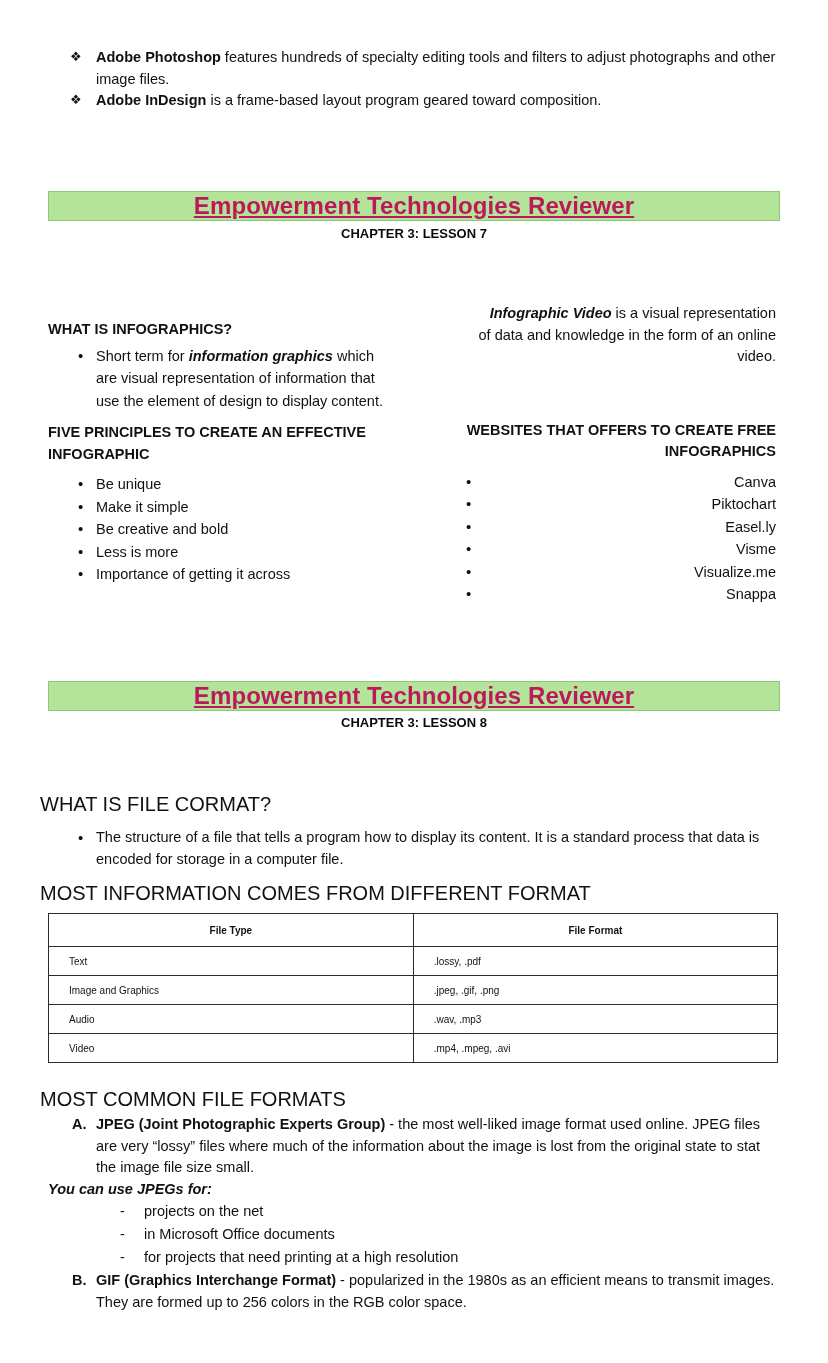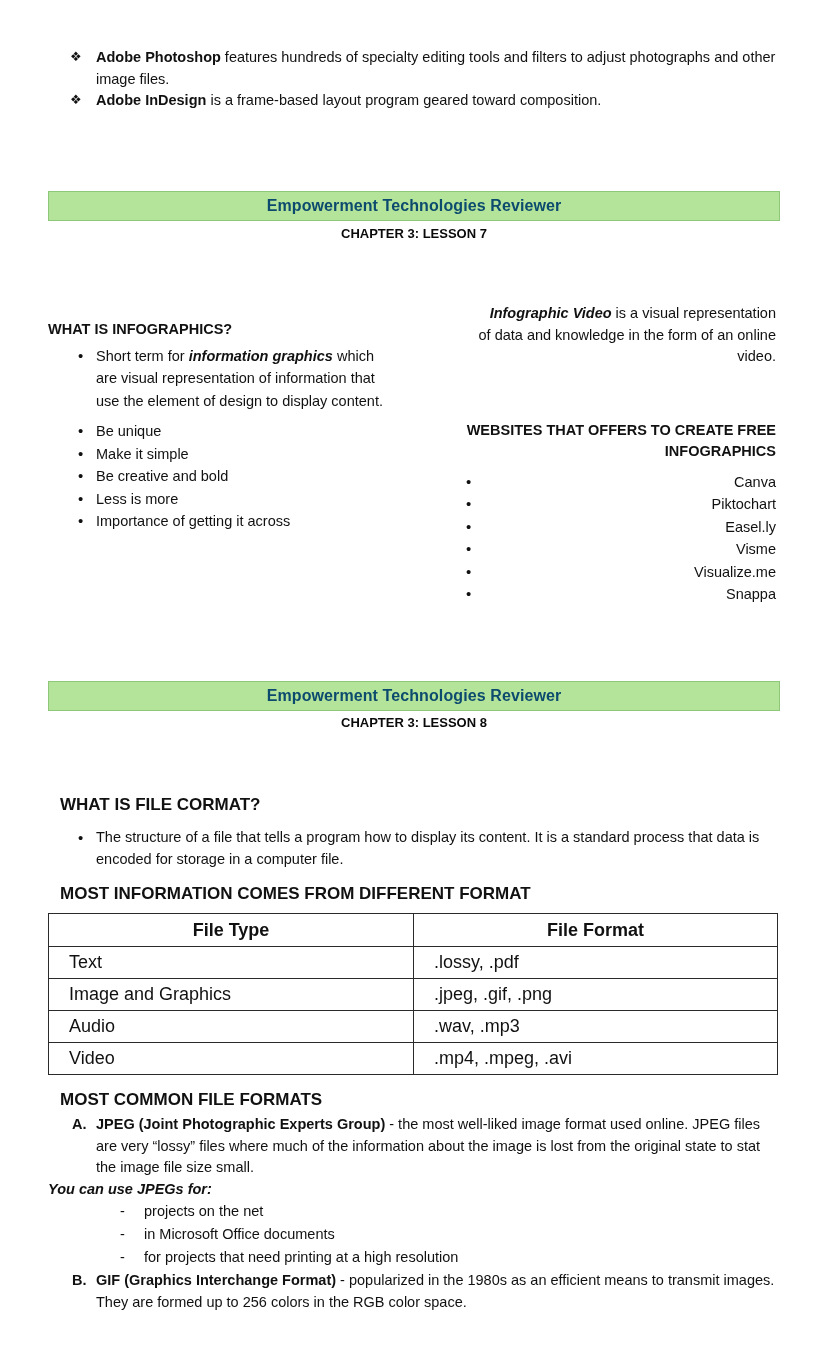--- a/index.html
+++ b/index.html
@@ -54,24 +54,25 @@
     width: 732px;
     height: 30px;
     background: #b3e49a;
     border: 1px solid #8ec77a;
     box-sizing: border-box;
     display: flex;
     align-items: center;
     justify-content: center;
   }
   .banner-title {
-    font-size: 16px;
+    font-size: 24px;
     font-weight: bold;
     letter-spacing: 0.1px;
-    color: #0c4a6e;
+    color: #be185d;
+    text-decoration: underline;
   }
   .chapter-line {
     position: absolute;
     left: 48px;
     width: 732px;
     text-align: center;
     font-size: 13px;
     font-weight: bold;
     color: #0a0a0a;
   }
@@ -119,23 +120,23 @@
     left: 30px;
     top: 0;
     font-size: 15px;
     line-height: 22.5px;
   }
   ul.bullets.tight li { line-height: 22.6px; }
 
   
   .l8-head {
     position: absolute;
-    left: 60px;
-    font-size: 17px;
-    font-weight: bold;
+    left: 40px;
+    font-size: 20px;
+    font-weight: normal;
     line-height: 21.5px;
   }
   .l8-bullet {
     position: absolute;
     left: 48px;
     width: 732px;
   }
   .l8-bullet li {
     position: relative;
     padding-left: 48px;
@@ -150,21 +151,21 @@
     font-size: 15px;
   }
 
   
   table.fmt {
     position: absolute;
     left: 48px;
     top: 913px;
     width: 730px;
     border-collapse: collapse;
-    font-size: 18px;
+    font-size: 10px;
   }
   table.fmt th, table.fmt td {
     border: 1px solid #2b2b2b;
     padding: 5px 8px;
     height: 18px;
   }
   table.fmt th {
     font-weight: bold;
     text-align: center;
     height: 22px;
@@ -239,20 +240,21 @@
   <div class="chapter-line" style="top:226px;">CHAPTER 3: LESSON 7</div>
 
   <div class="col-left">
     <div class="sec-head">WHAT IS INFOGRAPHICS?</div>
     <ul class="bullets">
       <li>
         <span class="bdot">•</span>
         <span>Short term for </span><span class="bolditalic">information graphics</span><span> which are visual representation of information that use the element of design to display content.</span>
       </li>
     </ul>
+    <div class="sec-head" style="margin-top:10px;">FIVE PRINCIPLES TO CREATE AN EFFECTIVE INFOGRAPHIC</div>
     <ul class="bullets tight" style="margin-top:8px;">
       <li><span class="bdot">•</span><span>Be unique</span></li>
       <li><span class="bdot">•</span><span>Make it simple</span></li>
       <li><span class="bdot">•</span><span>Be creative and bold</span></li>
       <li><span class="bdot">•</span><span>Less is more</span></li>
       <li><span class="bdot">•</span><span>Importance of getting it across</span></li>
     </ul>
   </div>
 
   <div class="col-right">

